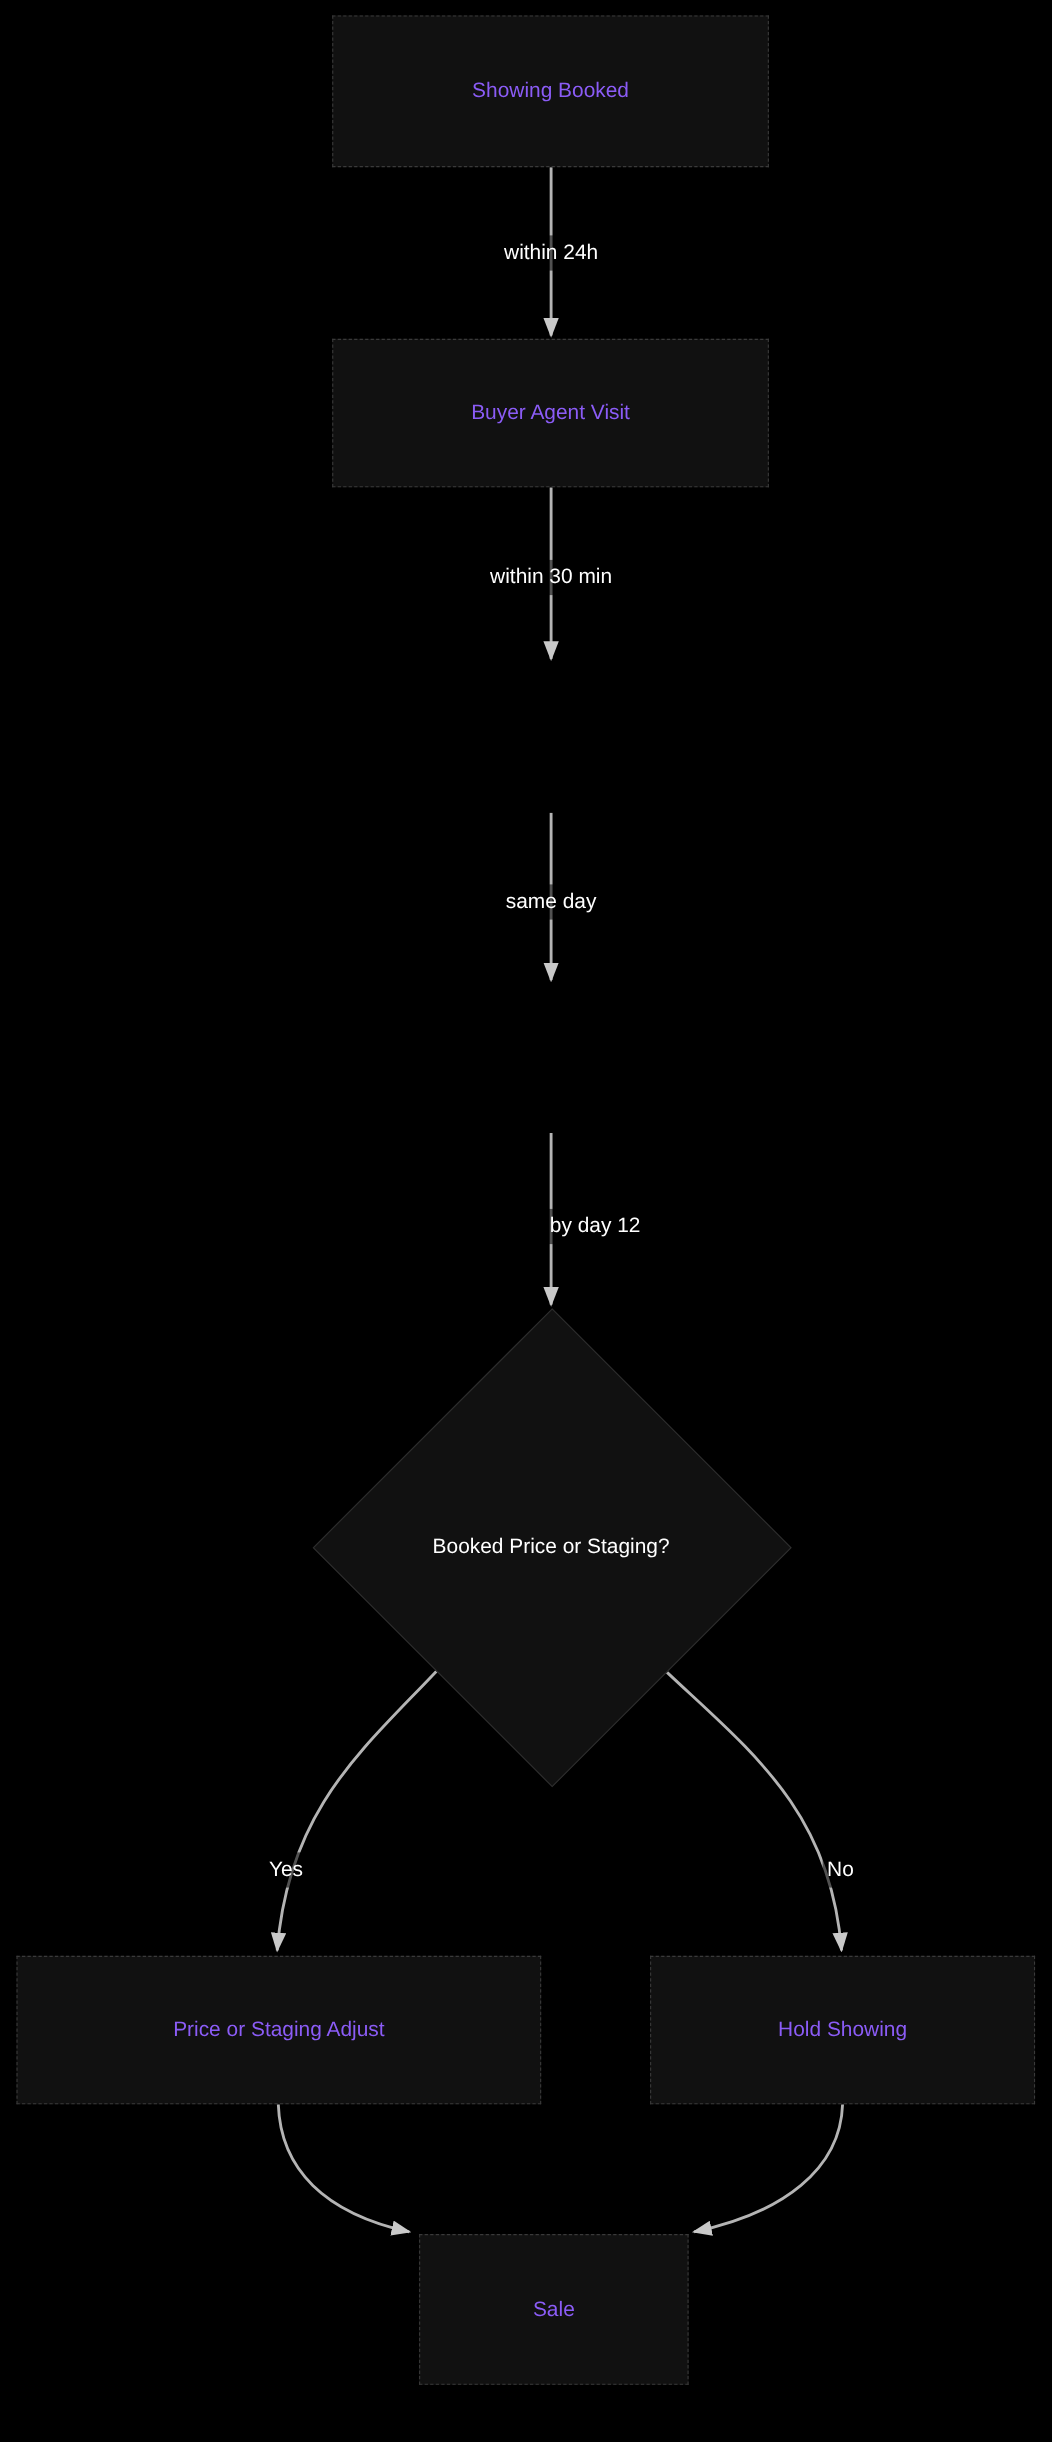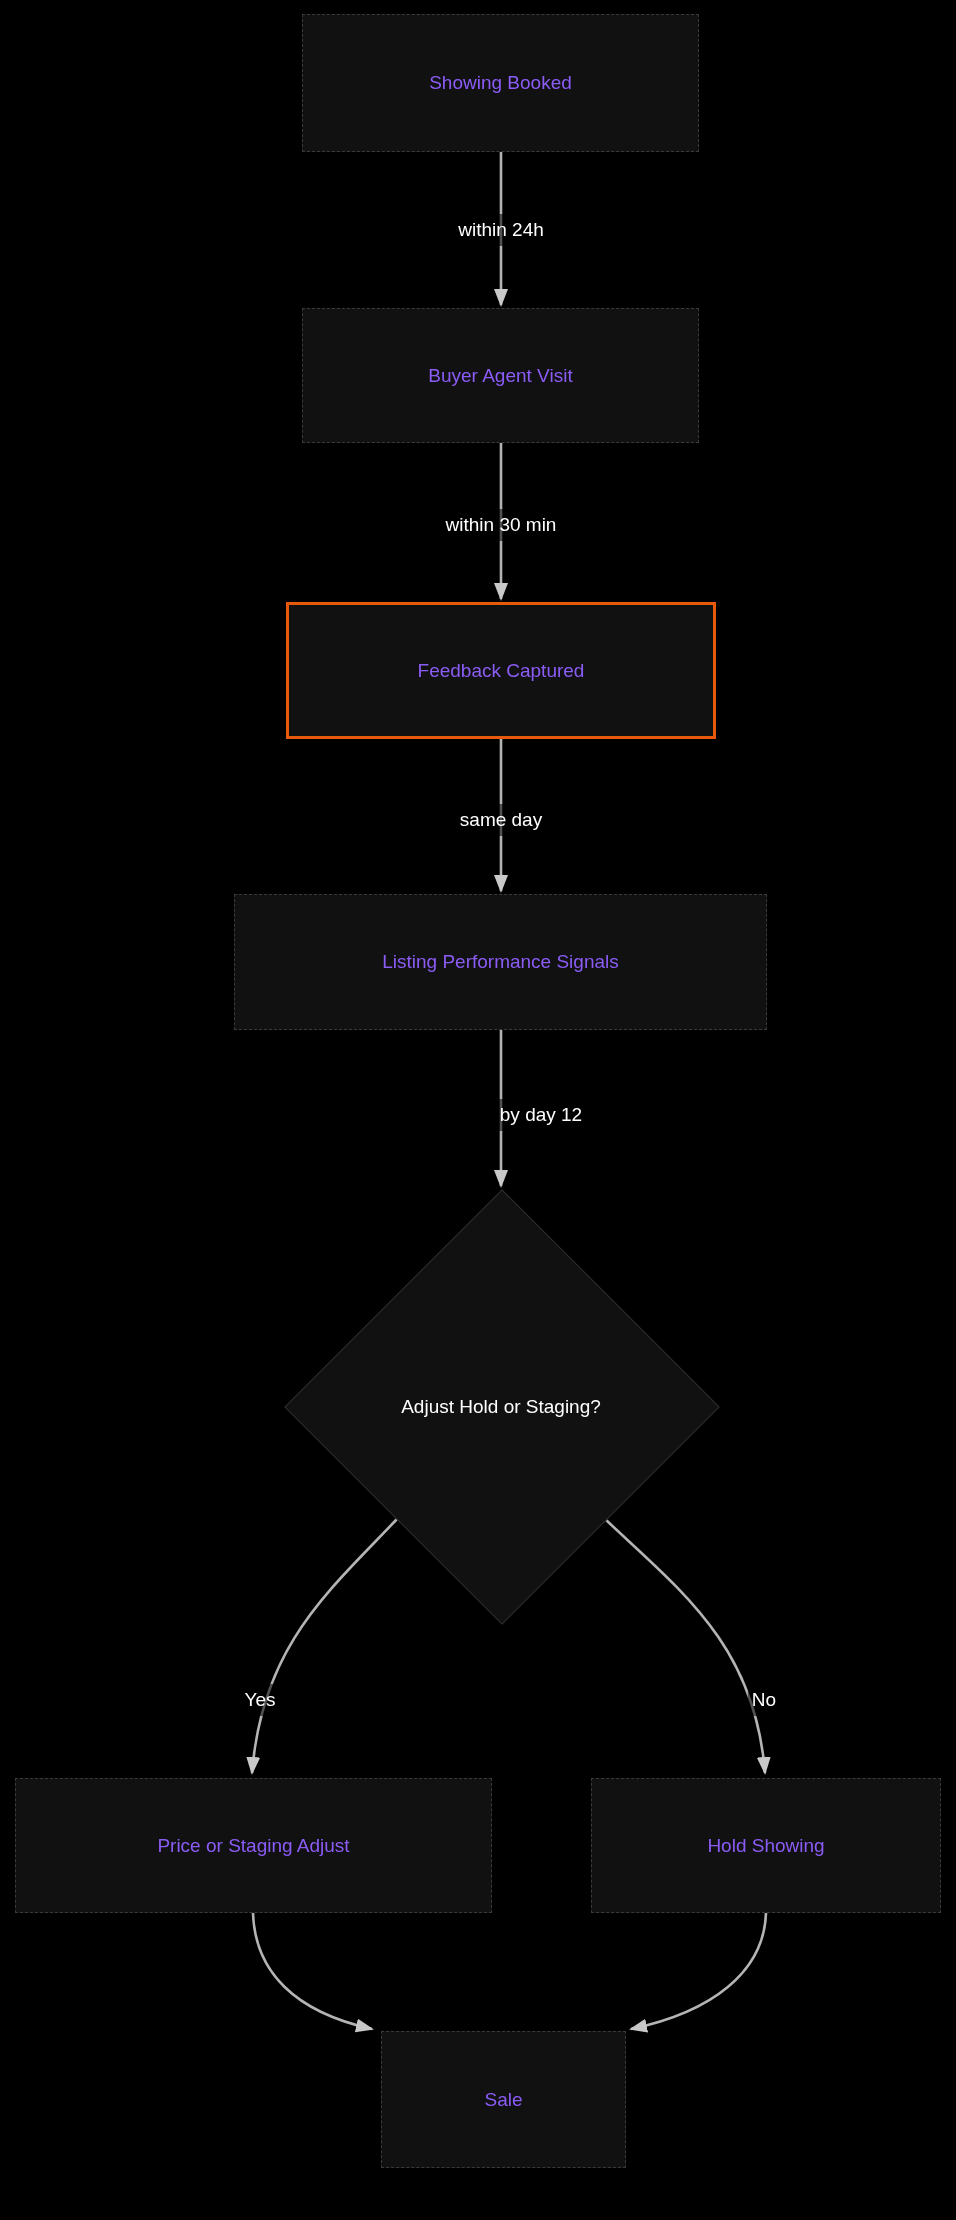--- a/index.html
+++ b/index.html
@@ -108,31 +108,25 @@
   </svg>
 
   <div class="node" style="left:302px; top:14px; width:397px; height:138px;">
     <span>Showing Booked</span>
   </div>
 
   <div class="node" style="left:302px; top:308px; width:397px; height:135px;">
     <span>Buyer Agent Visit</span>
   </div>
 
-  <div class="node highlighted" style="left:286px; top:602px; width:430px; height:137px;">
-    <span>Feedback Captured</span>
-  </div>
 
-  <div class="node" style="left:234px; top:894px; width:533px; height:136px;">
-    <span>Listing Performance Signals</span>
-  </div>
 
   <div class="diamond-wrap">
     <div class="diamond-shape"></div>
-    <div class="diamond-label">Adjust Hold or Staging?</div>
+    <div class="diamond-label">Booked Price or Staging?</div>
   </div>
 
   <div class="node" style="left:15px; top:1778px; width:477px; height:135px;">
     <span>Price or Staging Adjust</span>
   </div>
 
   <div class="node" style="left:591px; top:1778px; width:350px; height:135px;">
     <span>Hold Showing</span>
   </div>
 

